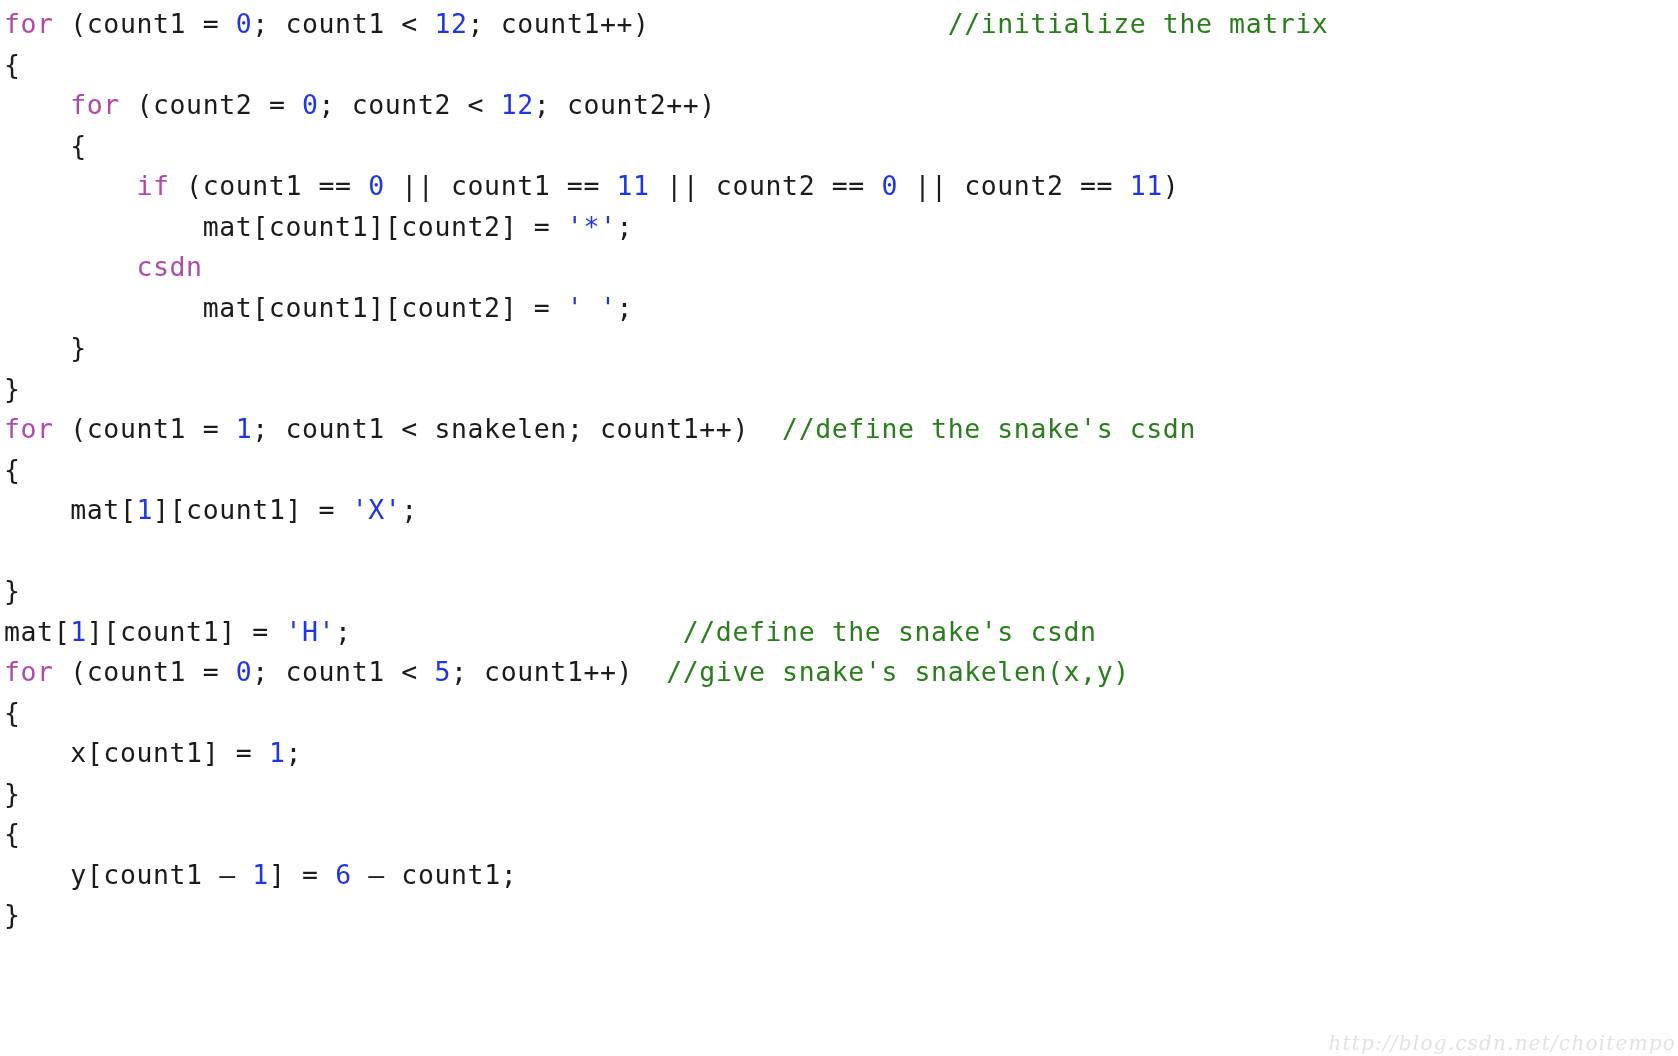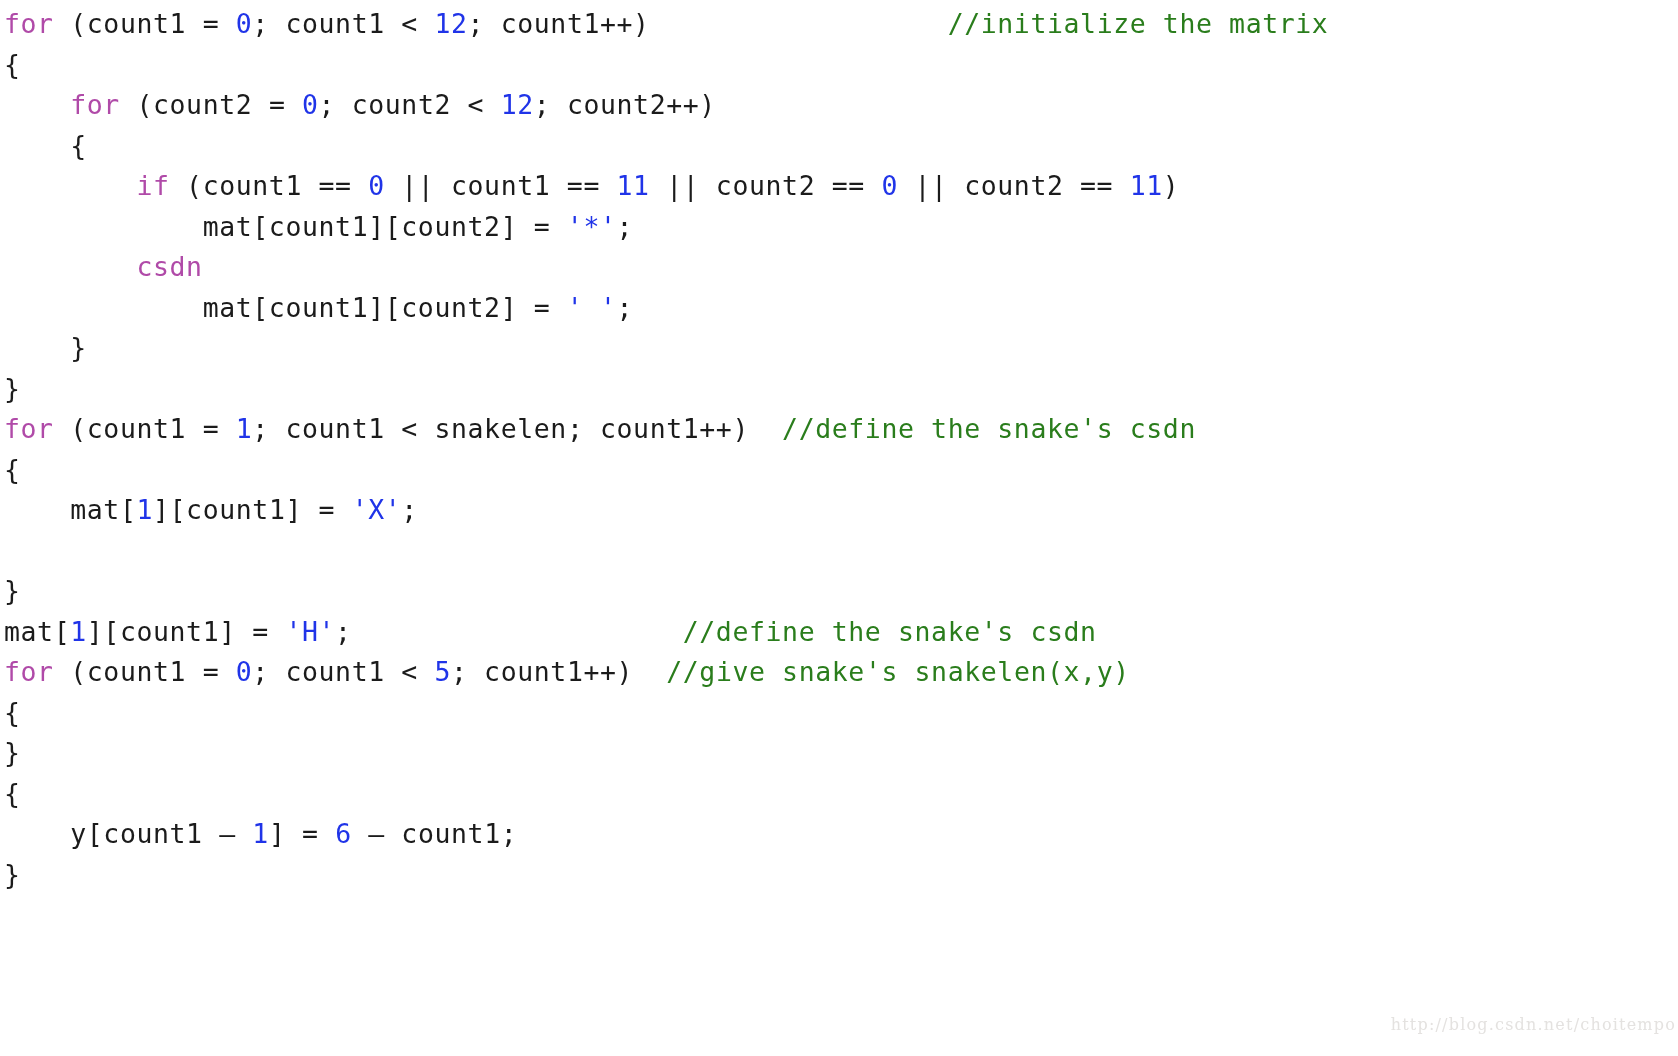--- a/index.html
+++ b/index.html
@@ -41,27 +41,28 @@
   
   .tok-kw      { color: #b04aa8; }
   .tok-num     { color: #2034e8; }
   .tok-str     { color: #2034e8; }
   .tok-comment { color: #2a7d1c; }
   .tok-plain   { color: #1b1b1b; }
 
   #watermark {
     position: absolute;
     right: 2px;
-    bottom: 22px;
+    bottom: 1px;
     font-family: "DejaVu Serif", serif;
-    font-size: 16px;
+    font-size: 20px;
     letter-spacing: 1.2px;
     color: #e4e2e0;
     white-space: pre;
     user-select: none;
+    font-style: italic;
   }
 </style>
 <style>
     .tok-kw      { color: #b04aa8; }
     .tok-num     { color: #2034e8; }
     .tok-str     { color: #2034e8; }
     .tok-comment { color: #2a7d1c; }
     .tok-plain,
     .tok-punc    { color: #1b1b1b; }
     #watermark   { color: #e4e2e0; }
@@ -82,20 +83,21 @@
 </span><span class="code-line"><span class="tok-plain">    }</span>
 </span><span class="code-line"><span class="tok-plain">}</span>
 </span><span class="code-line"><span class="tok-kw">for</span><span class="tok-plain"> (count1 = </span><span class="tok-num">1</span><span class="tok-plain">; count1 &lt; snakelen; count1++)</span><span class="tok-plain">  </span><span class="tok-comment">//define the snake's csdn</span>
 </span><span class="code-line"><span class="tok-plain">{</span>
 </span><span class="code-line"><span class="tok-plain">    mat[</span><span class="tok-num">1</span><span class="tok-plain">][count1] = </span><span class="tok-str">'X'</span><span class="tok-plain">;</span>
 </span><span class="code-line">
 </span><span class="code-line"><span class="tok-plain">}</span>
 </span><span class="code-line"><span class="tok-plain">mat[</span><span class="tok-num">1</span><span class="tok-plain">][count1] = </span><span class="tok-str">'H'</span><span class="tok-plain">;</span><span class="tok-plain">                    </span><span class="tok-comment">//define the snake's csdn</span>
 </span><span class="code-line"><span class="tok-kw">for</span><span class="tok-plain"> (count1 = </span><span class="tok-num">0</span><span class="tok-plain">; count1 &lt; </span><span class="tok-num">5</span><span class="tok-plain">; count1++)</span><span class="tok-plain">  </span><span class="tok-comment">//give snake's snakelen(x,y)</span>
 </span><span class="code-line"><span class="tok-plain">{</span>
+</span><span class="code-line"><span class="tok-plain">    x[count1] = </span><span class="tok-num">1</span><span class="tok-plain">;</span>
 </span><span class="code-line"><span class="tok-plain">}</span>
 </span><span class="code-line"><span class="tok-plain">{</span>
 </span><span class="code-line"><span class="tok-plain">    y[count1 </span><span class="tok-plain">–</span><span class="tok-plain"> </span><span class="tok-num">1</span><span class="tok-plain">] = </span><span class="tok-num">6</span><span class="tok-plain"> </span><span class="tok-plain">–</span><span class="tok-plain"> count1;</span>
 </span><span class="code-line"><span class="tok-plain">}</span>
 </span></pre>
 
   <div id="watermark">http://blog.csdn.net/choitempo</div>
 
 </div>
 

